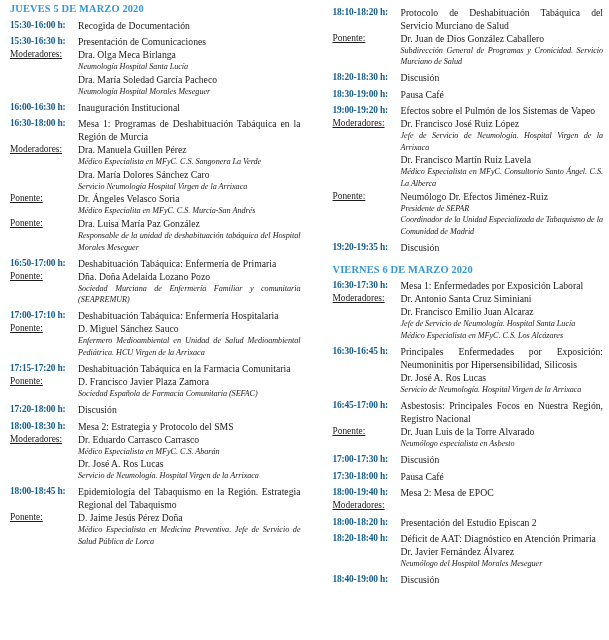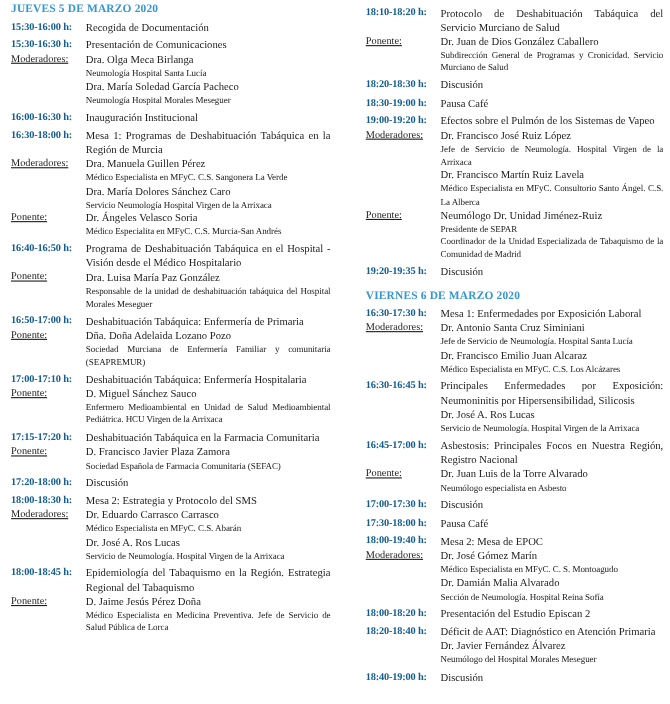--- a/index.html
+++ b/index.html
@@ -88,20 +88,21 @@
     font-size: 9.7px;
     line-height: 13px;
     color: #1c1c1c;
     margin: 0;
   }
   .line.justify {
     text-align: justify;
     text-align-last: left;
   }
   .line.aff {
+    font-style: italic;
     font-size: 8.2px;
     line-height: 11.6px;
     letter-spacing: -0.05px;
   }
   .line.aff.justify {
     text-align: justify;
     text-align-last: left;
   }
 </style>
 </head>
@@ -155,26 +156,20 @@
               <div class="line aff justify">Servicio Neumología Hospital Virgen de la Arrixaca</div>
             </div>
           </div>
           <div class="row">
             <div class="row-label role">Ponente:</div>
             <div class="row-body">
               <div class="line">Dr. Ángeles Velasco Soria</div>
               <div class="line aff justify">Médico Especialita en MFyC. C.S. Murcia-San Andrés</div>
             </div>
           </div>
-          <div class="row gap-top">
-            <div class="row-label time">16:40-16:50 h:</div>
-            <div class="row-body">
-              <div class="line justify">Programa de Deshabituación Tabáquica en el Hospital - Visión desde el Médico Hospitalario</div>
-            </div>
-          </div>
           <div class="row">
             <div class="row-label role">Ponente:</div>
             <div class="row-body">
               <div class="line">Dra. Luisa María Paz González</div>
               <div class="line aff justify">Responsable de la unidad de deshabituación tabáquica del Hospital Morales Meseguer</div>
             </div>
           </div>
           <div class="row gap-top">
             <div class="row-label time">16:50-17:00 h:</div>
             <div class="row-body">
@@ -289,21 +284,21 @@
             <div class="row-body">
               <div class="line">Dr. Francisco José Ruiz López</div>
               <div class="line aff justify">Jefe de Servicio de Neumología. Hospital Virgen de la Arrixaca</div>
               <div class="line">Dr. Francisco Martín Ruiz Lavela</div>
               <div class="line aff justify">Médico Especialista en MFyC. Consultorio Santo Ángel. C.S. La Alberca</div>
             </div>
           </div>
           <div class="row">
             <div class="row-label role">Ponente:</div>
             <div class="row-body">
-              <div class="line">Neumólogo  Dr. Unidad Jiménez-Ruiz</div>
+              <div class="line">Neumólogo  Dr. Efectos Jiménez-Ruiz</div>
               <div class="line aff justify">Presidente de SEPAR</div>
               <div class="line aff justify">Coordinador de la Unidad Especializada de Tabaquismo de la Comunidad de Madrid</div>
             </div>
           </div>
           <div class="row gap-top">
             <div class="row-label time">19:20-19:35 h:</div>
             <div class="row-body">
               <div class="line justify">Discusión</div>
             </div>
           </div>
@@ -313,22 +308,22 @@
           <div class="row gap-top">
             <div class="row-label time">16:30-17:30 h:</div>
             <div class="row-body">
               <div class="line justify">Mesa 1: Enfermedades por Exposición Laboral</div>
             </div>
           </div>
           <div class="row">
             <div class="row-label role">Moderadores:</div>
             <div class="row-body">
               <div class="line">Dr. Antonio Santa Cruz Siminiani</div>
+              <div class="line">Dr. Francisco Emilio Juan Alcaraz</div>
               <div class="line aff justify">Jefe de Servicio de Neumología. Hospital Santa Lucía</div>
-              <div class="line">Dr. Francisco Emilio Juan Alcaraz</div>
               <div class="line aff justify">Médico Especialista en MFyC. C.S. Los Alcázares</div>
             </div>
           </div>
           <div class="row gap-top">
             <div class="row-label time">16:30-16:45 h:</div>
             <div class="row-body">
               <div class="line justify">Principales Enfermedades por Exposición: Neumoninitis por Hipersensibilidad, Silicosis</div>
             </div>
           </div>
           <div class="row">
@@ -364,26 +359,20 @@
             </div>
           </div>
           <div class="row gap-top">
             <div class="row-label time">18:00-19:40 h:</div>
             <div class="row-body">
               <div class="line justify">Mesa 2: Mesa de EPOC</div>
             </div>
           </div>
           <div class="row">
             <div class="row-label role">Moderadores:</div>
-            <div class="row-body">
-              <div class="line">Dr. José Gómez Marín</div>
-              <div class="line aff justify">Médico Especialista en MFyC. C. S. Montoagudo</div>
-              <div class="line">Dr. Damián Malia Alvarado</div>
-              <div class="line aff justify">Sección de Neumología. Hospital Reina Sofía</div>
-            </div>
           </div>
           <div class="row gap-top">
             <div class="row-label time">18:00-18:20 h:</div>
             <div class="row-body">
               <div class="line justify">Presentación del Estudio Episcan 2</div>
             </div>
           </div>
           <div class="row gap-top">
             <div class="row-label time">18:20-18:40 h:</div>
             <div class="row-body">

